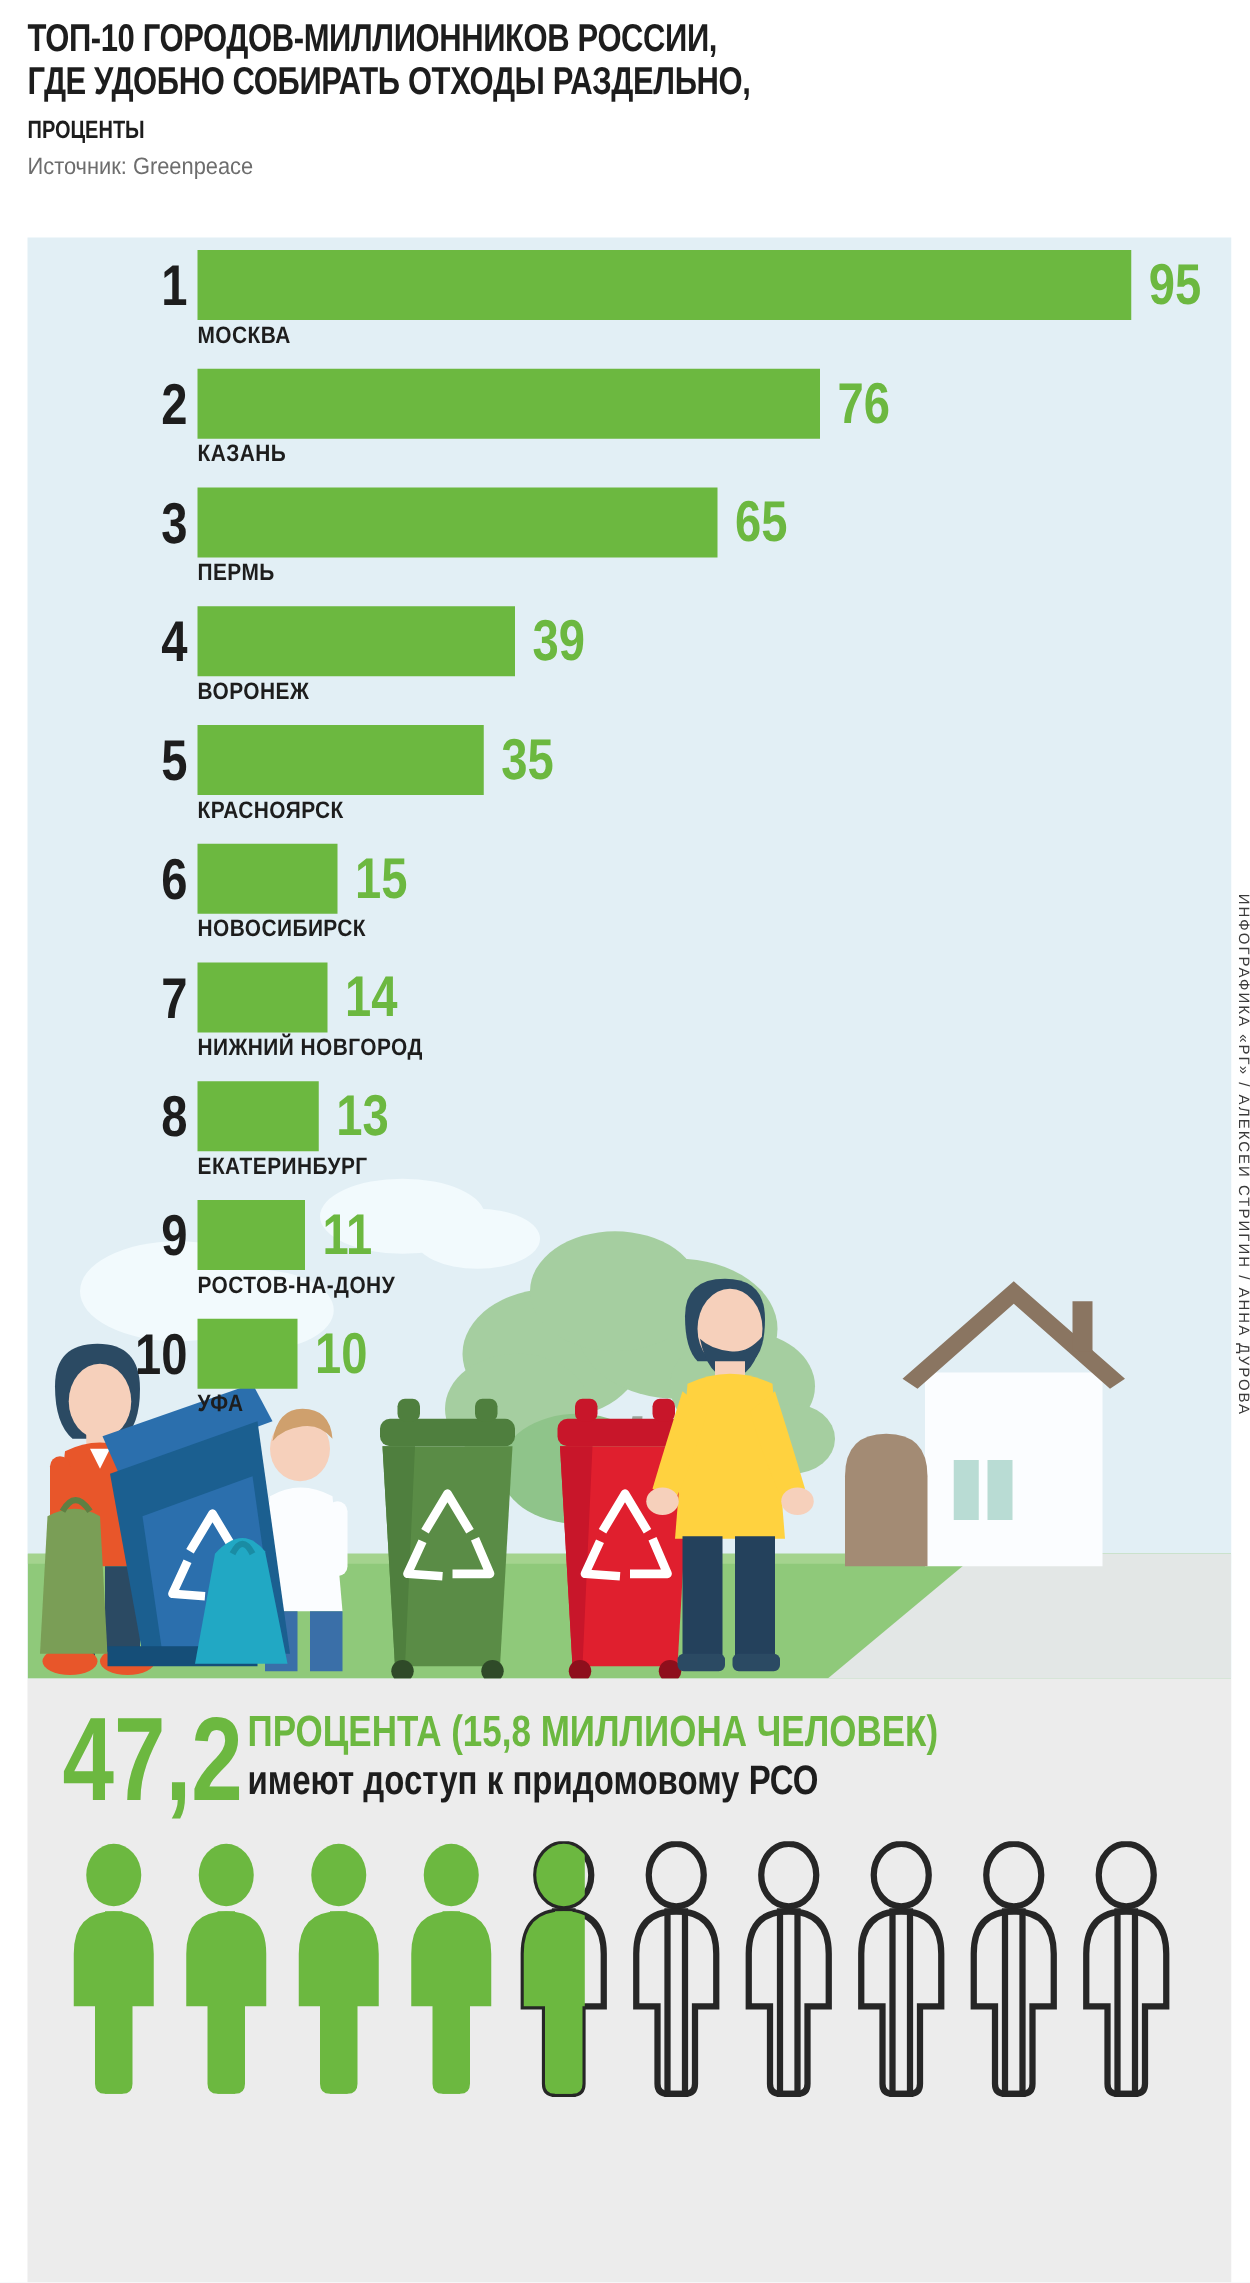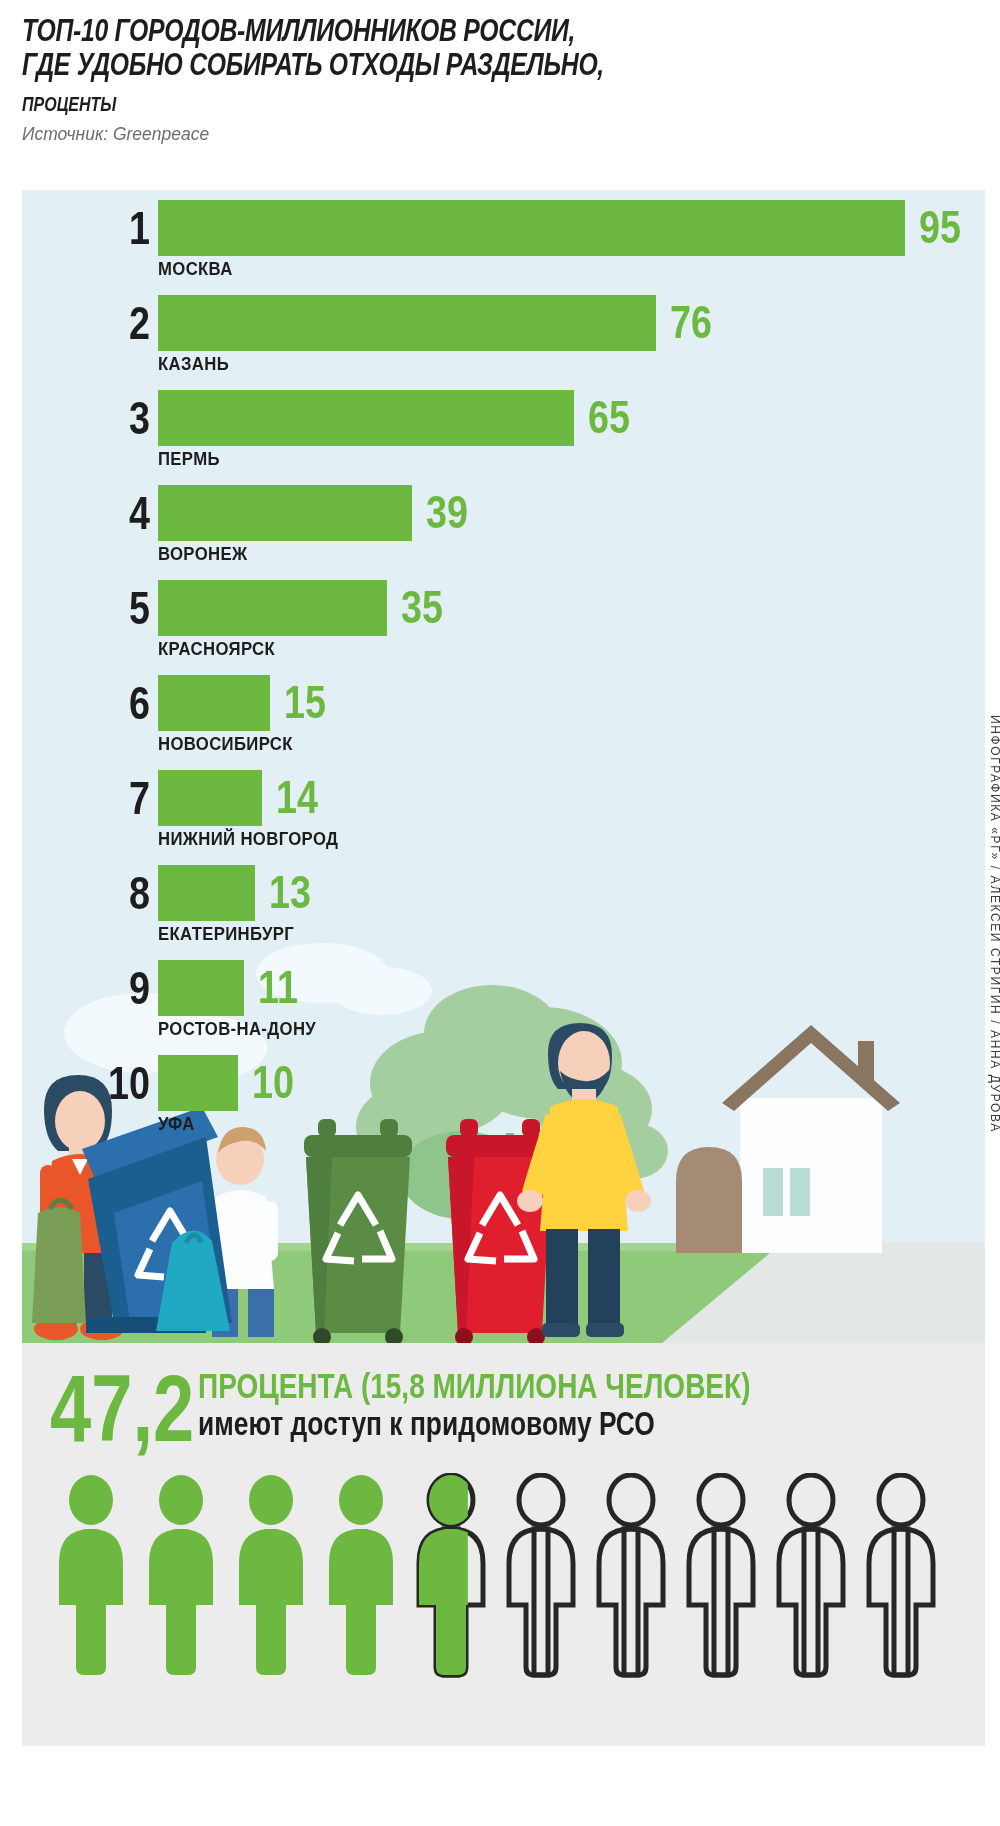--- a/index.html
+++ b/index.html
@@ -4,21 +4,21 @@
 <style>
   * { margin:0; padding:0; box-sizing:border-box; }
   html,body { background:#ffffff; }
   body {
     width:1000px; height:1826px; position:relative; overflow:hidden;
     font-family:"Liberation Sans", sans-serif;
     background:#ffffff;
   }
 
   
-  .header { position:absolute; left:22px; top:14px; width:940px;font-style:italic; }
+  .header { position:absolute; left:22px; top:14px; width:940px; }
   .title-line {
     font-family:"Liberation Sans", sans-serif;
     font-weight:bold; font-size:31px; line-height:34px;
     letter-spacing:-0.4px; color:#1d1d1d;
     transform:scaleX(0.80); transform-origin:left center;
     white-space:nowrap;
   }
   .subtitle {
     font-weight:bold; font-size:20px; line-height:26px; color:#1d1d1d;
     margin-top:9px; transform:scaleX(0.80); transform-origin:left center;
@@ -59,21 +59,21 @@
     position:absolute; left:136px; top:68px;
     font-weight:bold; font-size:19px; color:#1d1d1d; letter-spacing:0.4px;
     transform:scaleX(0.88); transform-origin:left center; white-space:nowrap;
   }
 
   
   .scene { position:absolute; left:0; bottom:0; width:963px; height:430px; }
 
   
   .footer {
-    position:absolute; left:22px; top:1343px; width:963px; height:403px;
+    position:absolute; left:22px; top:1343px; width:963px; height:483px;
     background:#ececec;
   }
   .big-number {
     position:absolute; left:28px; top:18px;
     font-weight:bold; font-size:95px; line-height:95px; color:#6cb840;
     transform:scaleX(0.78); transform-origin:left center; white-space:nowrap;
   }
   .foot-line1 {
     position:absolute; left:176px; top:24px;
     font-weight:bold; font-size:35px; line-height:38px; color:#6cb840;

